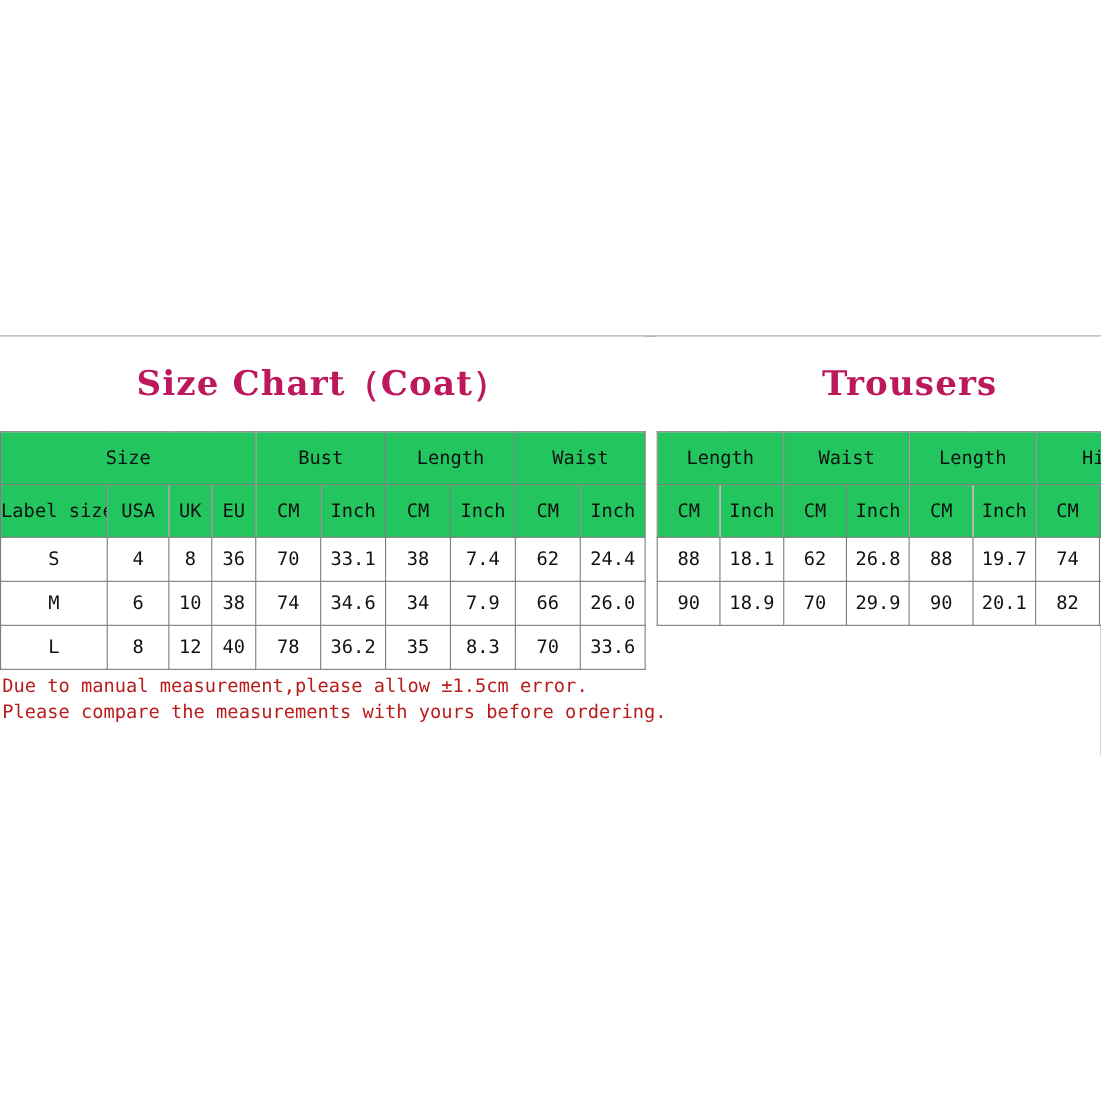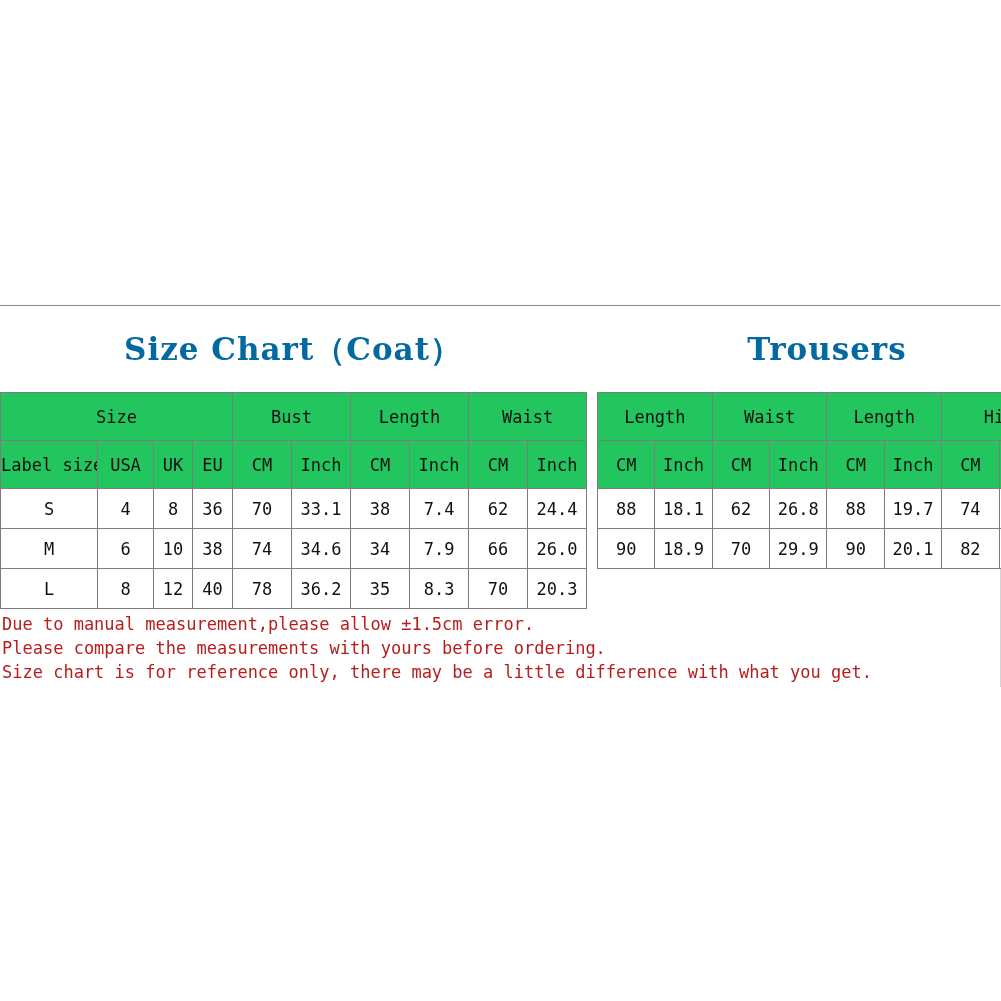--- a/index.html
+++ b/index.html
@@ -59,21 +59,21 @@
   .panel-right { left: 597px; width: 460px; }
 
   .panel-title {
     height: 86px;
     line-height: 86px;
     text-align: center;
     font-size: 31px;
     font-weight: bold;
     letter-spacing: 1px;
     white-space: nowrap;
-    color: #0369a1;
+    color: #be185d;
     background: #ffffff;
     font-family: "DejaVu Serif", "Liberation Serif", serif;
   }
 
   table.size-table {
     border-collapse: collapse;
     width: 100%;
     table-layout: fixed;
   }
   table.size-table th,
@@ -195,21 +195,21 @@
           <tr>
             <td>L</td>
             <td>8</td>
             <td>12</td>
             <td>40</td>
             <td>78</td>
             <td>36.2</td>
             <td>35</td>
             <td>8.3</td>
             <td>70</td>
-            <td>20.3</td>
+            <td>33.6</td>
           </tr>
         </tbody>
       </table>
     </div>
 
     <div class="panel panel-right">
       <div class="panel-title">Trousers</div>
       <table class="size-table">
         <colgroup>
           <col class="c-m">
@@ -262,16 +262,15 @@
           </tr>
         </tbody>
       </table>
     </div>
 
   </div>
 
   <div class="notes">
     <div class="note-line">Due to manual measurement,please allow ±1.5cm error.</div>
     <div class="note-line">Please compare the measurements with yours before ordering.</div>
-    <div class="note-line">Size chart is for reference only, there may be a little difference with what you get.</div>
   </div>
 
 </div>
 
 </body></html>

